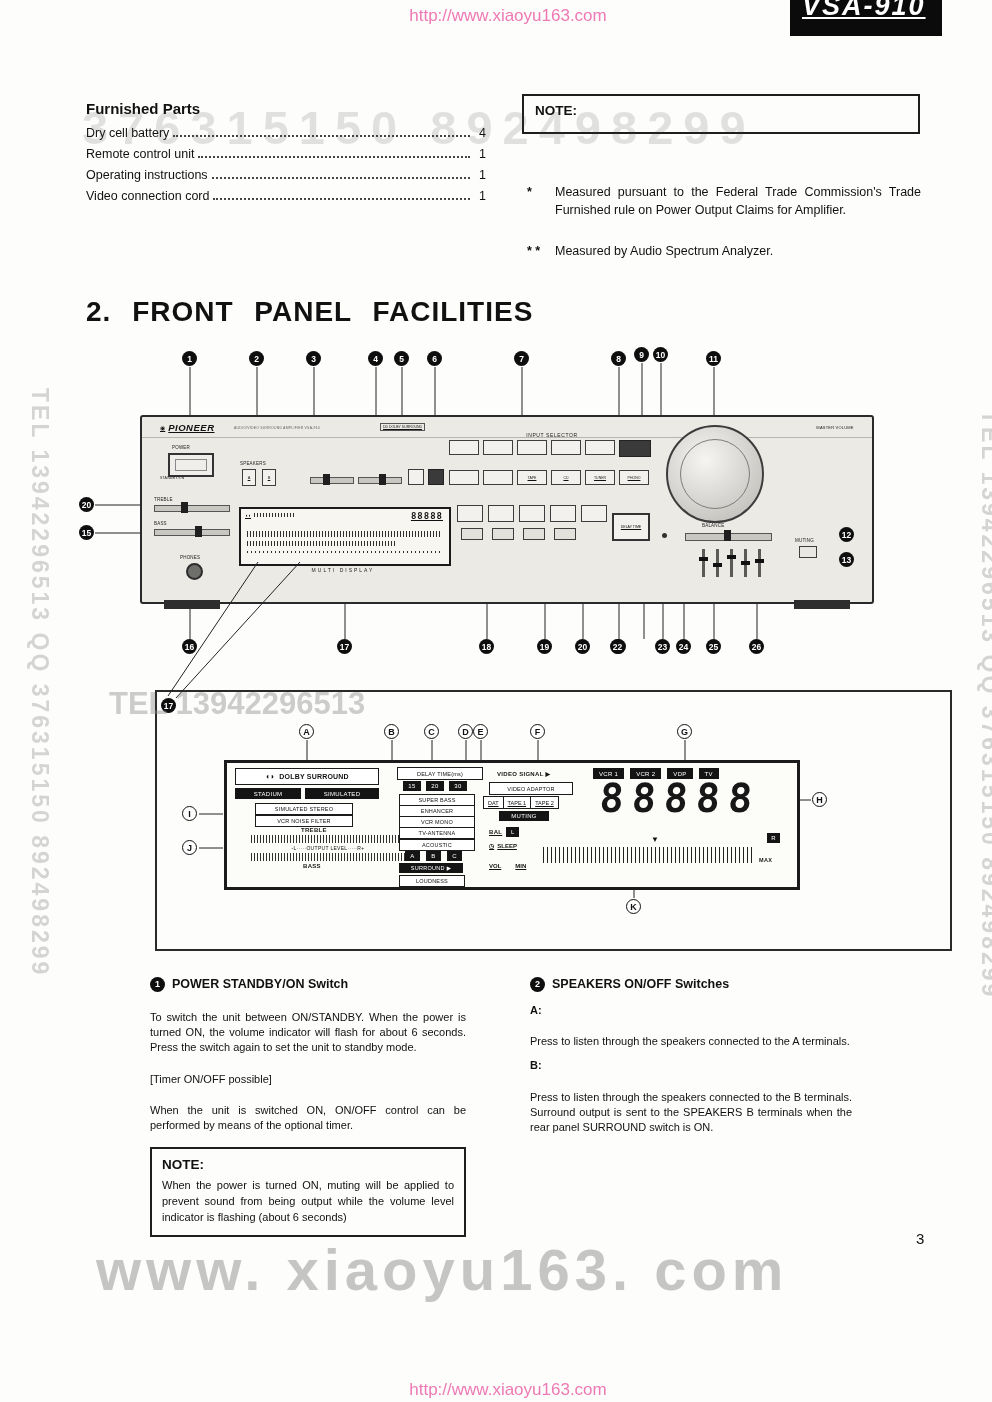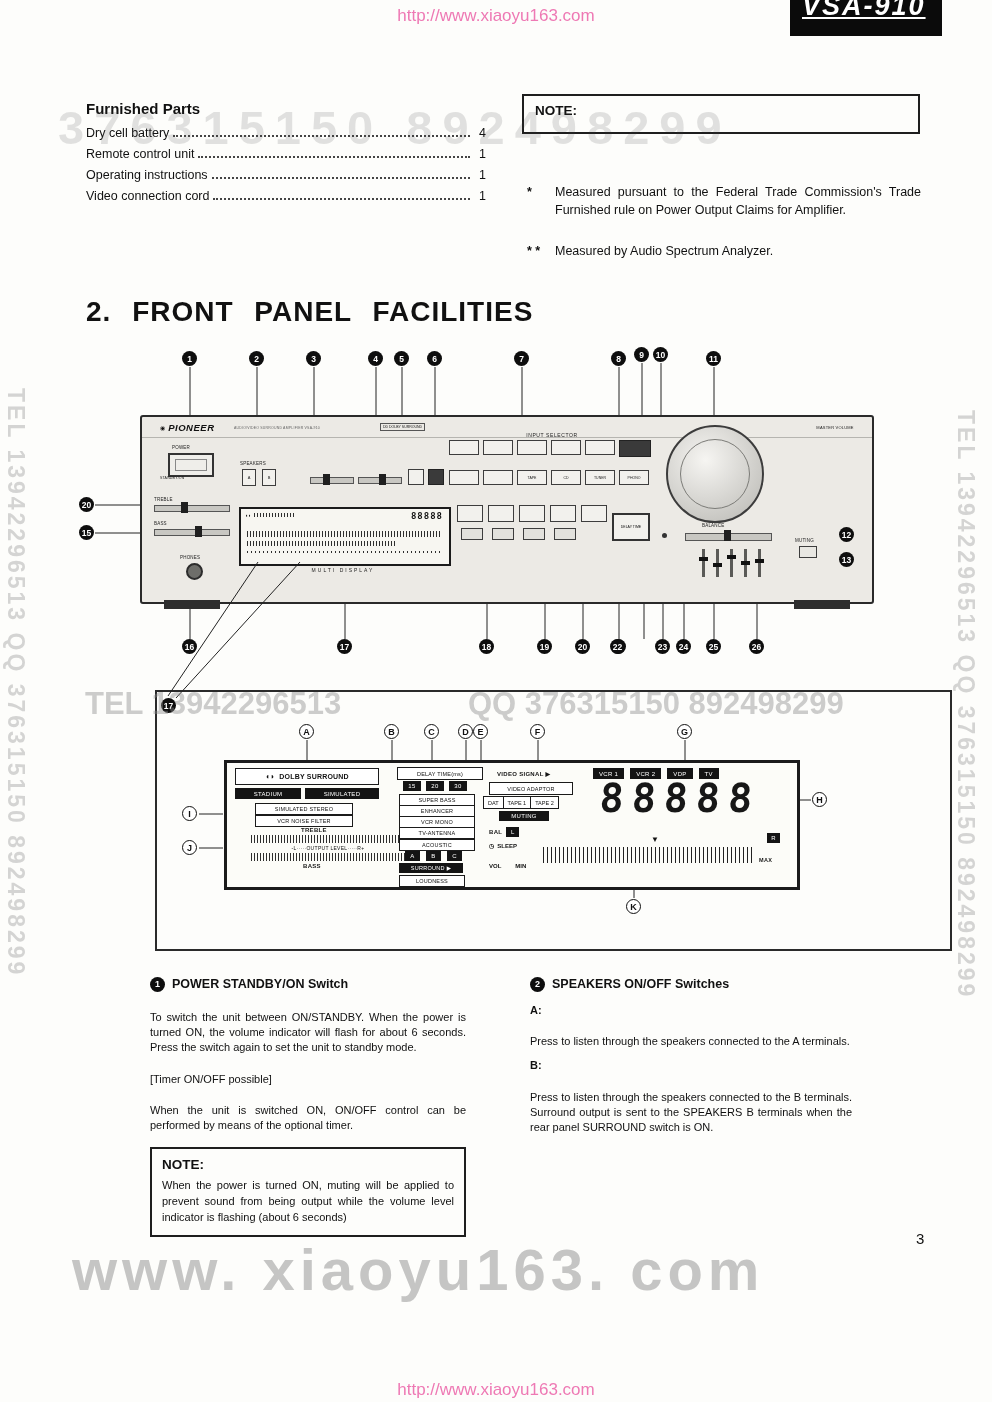--- a/index.html
+++ b/index.html
@@ -1,18 +1,18 @@
 <!DOCTYPE html>
 <html><head>
 <meta charset="utf-8">
 <style>
   html,body{margin:0;padding:0;background:#9a9a9a;}
   .page{position:relative;width:992px;height:1402px;background:#fdfdfb;font-family:"Liberation Sans",sans-serif;color:#111;overflow:hidden;margin:0 auto;}
   
-  .wm{position:absolute;pointer-events:none;z-index:30;white-space:nowrap;}
+  .wm{position:absolute;pointer-events:none;z-index:30;white-space:nowrap;padding-left:24px;}
   .wm-top{left:0;right:0;top:6px;text-align:center;color:#ee79b4;font-size:17px;}
   .wm-bottom{left:0;right:0;top:1380px;text-align:center;color:#ee79b4;font-size:17px;}
   .wm-ghost-top{left:58px;top:100px;font-size:47px;font-weight:bold;color:#444;opacity:.15;letter-spacing:10px;}
   .wm-big{left:72px;top:1236px;font-size:58px;font-weight:bold;color:#8f8f8f;opacity:.5;letter-spacing:5px;}
   .wm-mid-tel{left:85px;top:686px;font-size:31px;font-weight:bold;color:#8a8a8a;opacity:.42;}
   .wm-mid-qq{left:468px;top:686px;font-size:31px;font-weight:bold;color:#8a8a8a;opacity:.42;}
   .wm-vert{writing-mode:vertical-rl;font-size:23px;font-weight:bold;color:#8a8a8a;opacity:.35;letter-spacing:3px;}
   .wm-vleft{left:2px;top:388px;height:880px;}
   .wm-vright{left:952px;top:410px;height:860px;}
   
@@ -35,21 +35,21 @@
   .fn-text{display:block;margin-left:28px;text-align:justify;}
   .section-title{position:absolute;left:86px;top:296px;margin:0;font-size:28px;letter-spacing:1px;word-spacing:12px;}
   
   .callout{position:absolute;width:15px;height:15px;margin:-8px 0 0 -8px;border-radius:50%;background:#0e0e0e;color:#fff;font-size:8.5px;font-weight:bold;display:flex;align-items:center;justify-content:center;z-index:6;}
   .callout.letter{background:#fff;color:#111;border:1.5px solid #111;width:13px;height:13px;font-size:9px;}
   
   .panel-diagram{position:absolute;left:78px;top:345px;width:810px;height:332px;}
   .panel-diagram svg,#panel-callouts{position:absolute;left:0;top:0;}
   #panel-callouts{width:100%;height:100%;}
   .receiver{position:absolute;left:62px;top:70px;width:730px;height:185px;background:#eceae5;border:2px solid #2a2a2a;border-radius:3px;z-index:2;}
-  .r-abs{position:absolute;}
+  .r-abs{position:absolute;text-decoration:underline;}
   .r-lbl{position:absolute;font-size:4.5px;letter-spacing:.2px;color:#1c1c1c;white-space:nowrap;}
   .in-btn{width:28px;height:13px;border:1px solid #3d3d3d;background:#f2f1ed;display:flex;align-items:center;justify-content:center;font-size:3.5px;color:#222;}
   .in-btn.dark{background:#3a3a3a;border-color:#222;}
   .c-btn{width:24px;height:15px;border:1px solid #3d3d3d;background:#f2f1ed;}
   .c-btn2{width:20px;height:10px;border:1px solid #3d3d3d;background:#e2e1dc;}
   .knob{position:absolute;left:524px;top:8px;width:94px;height:94px;border-radius:50%;border:2px solid #3c3c3c;background:radial-gradient(circle at 40% 35%,#f6f5f2,#b7b6b1);}
   .knob::after{content:"";position:absolute;left:12px;top:12px;right:12px;bottom:12px;border-radius:50%;border:1px solid #7c7c78;}
   .mdisp{position:absolute;left:97px;top:90px;width:208px;height:55px;background:#f7f6f1;border:2px solid #1b1b1b;}
   .ticks{background:repeating-linear-gradient(90deg,#2f2f2f 0 1px,transparent 1px 3px);}
   .dots{background:repeating-linear-gradient(90deg,#2f2f2f 0 1px,transparent 1px 4px);}
@@ -85,21 +85,20 @@
 <div class="page">
 
   <svg id="page-lines" width="992" height="1402" style="position:absolute;left:0;top:0;pointer-events:none;z-index:3;">
     <line x1="258" y1="562" x2="168" y2="696" stroke="#222" stroke-width="1"></line>
     <line x1="300" y1="562" x2="176" y2="698" stroke="#222" stroke-width="1"></line>
   </svg>
 
   <div class="wm wm-top">http://www.xiaoyu163.com</div>
   <div class="wm wm-ghost-top">376315150  892498299</div>
   <div class="wm wm-mid-tel">TEL 13942296513</div>
-  <div class="wm wm-mid-qq">QQ 376315150 892498299</div>
   <div class="wm wm-vert wm-vleft">TEL 13942296513 QQ 376315150 892498299</div>
   <div class="wm wm-vert wm-vright">TEL 13942296513 QQ 376315150 892498299</div>
   <div class="wm wm-big">www. xiaoyu163. com</div>
   <div class="wm wm-bottom">http://www.xiaoyu163.com</div>
 
   <div class="model-badge">
     <span>VSA-910</span>
   </div>
 
   <section class="furnished">

